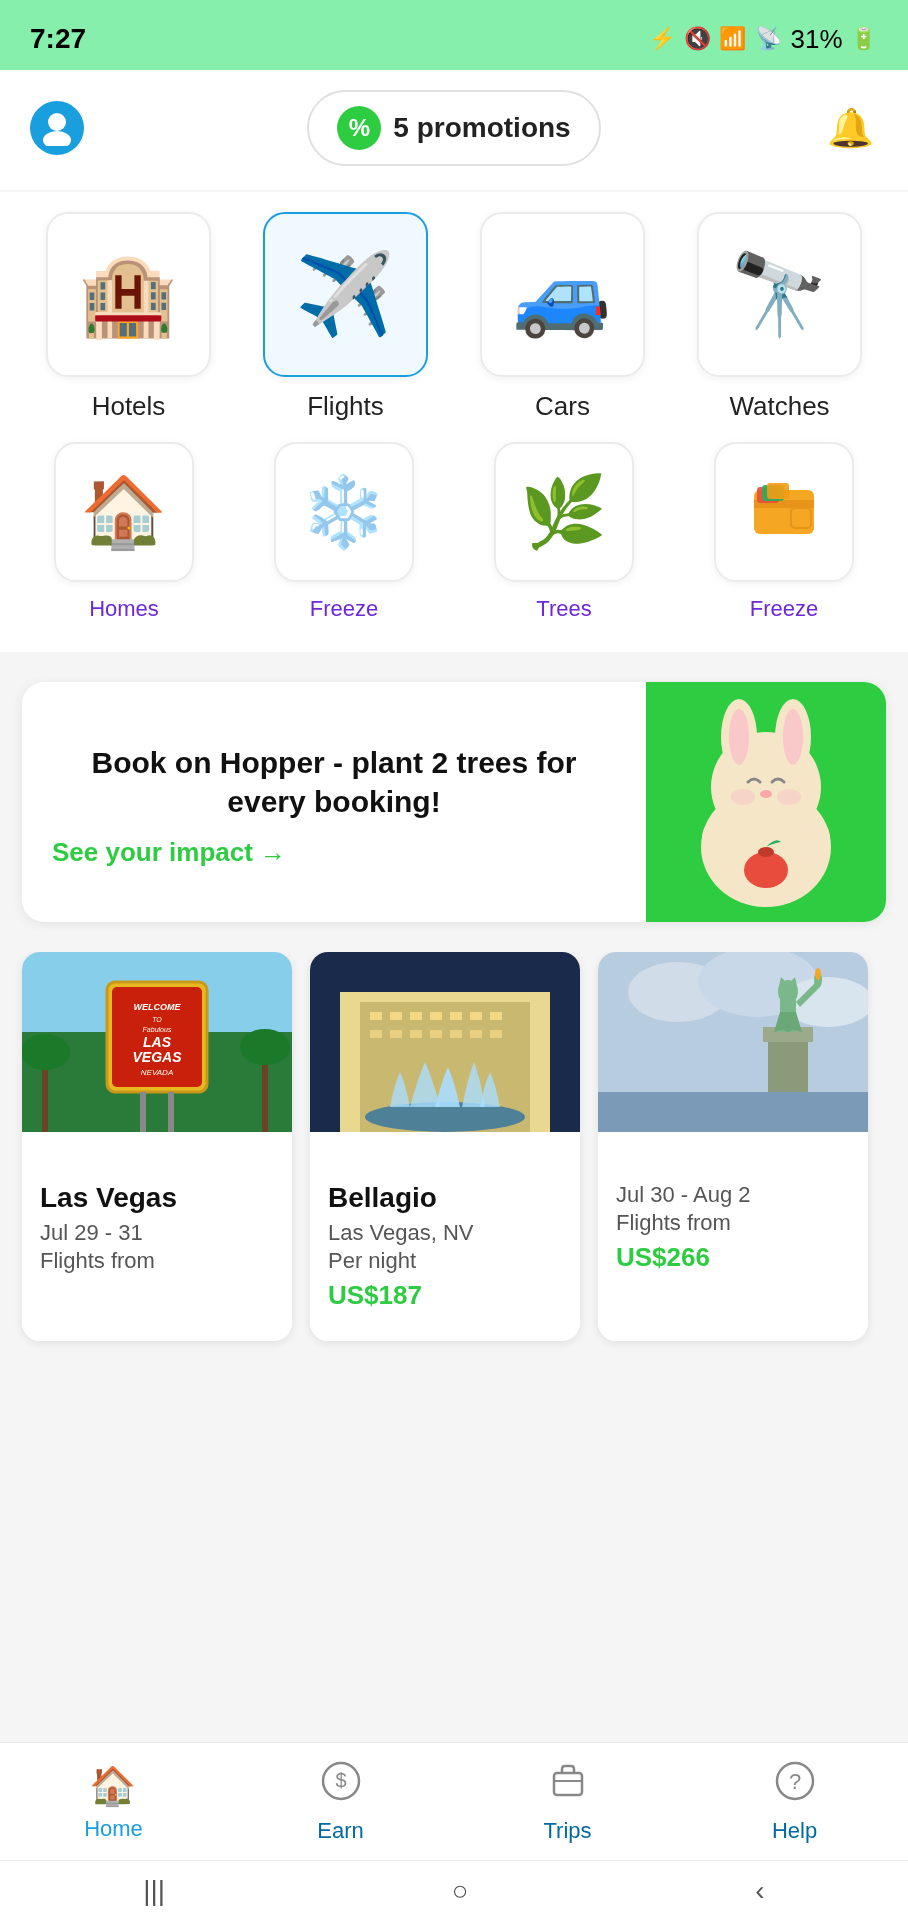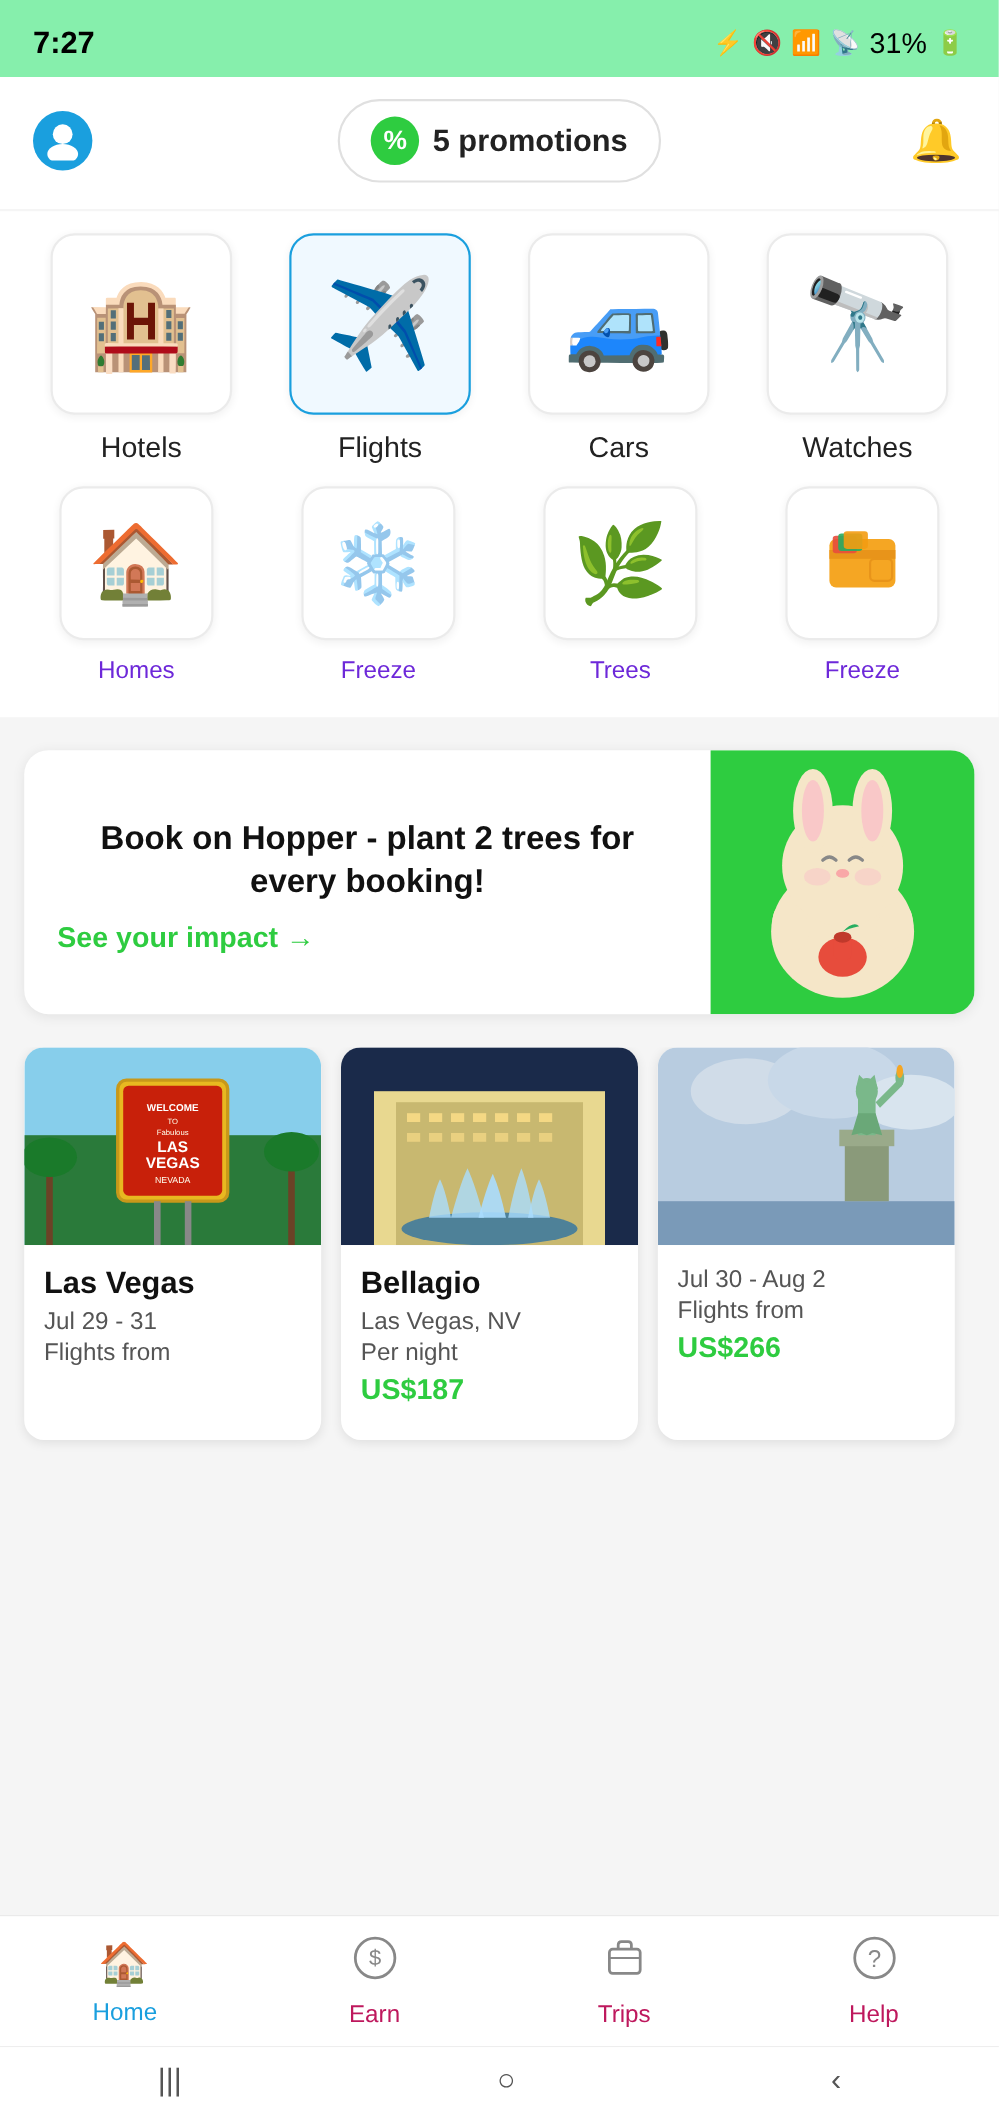--- a/index.html
+++ b/index.html
@@ -228,20 +228,21 @@
     .search-card {
       min-width: 270px;
       background: #fff;
       border-radius: 18px;
       overflow: hidden;
       box-shadow: 0 2px 10px rgba(0,0,0,0.09);
       cursor: pointer;
     }
     .card-body {
       padding: 18px 18px 30px;
+      margin-top: 32px;
     }
     .card-title {
       font-size: 28px;
       font-weight: 700;
       color: #111;
       margin-bottom: 6px;
     }
     .card-subtitle {
       font-size: 22px;
       color: #555;
@@ -278,21 +279,21 @@
       align-items: center;
       gap: 8px;
       cursor: pointer;
       min-width: 120px;
     }
     .nav-icon {
       font-size: 38px;
     }
     .nav-label {
       font-size: 22px;
-      color: #be185d;
+      color: #0369a1;
       font-weight: 500;
     }
     .nav-item.active .nav-label {
       color: #1a9fde;
     }
     .nav-item.active .nav-icon {
       color: #1a9fde;
     }
 
     
@@ -312,20 +313,21 @@
       font-size: 28px;
       color: #555;
       cursor: pointer;
     }
 
     .card-image-container {
       width: 270px;
       height: 180px;
       overflow: hidden;
       position: relative;
+      font-style: italic;
     }
   </style>
 </head>
 <body>
 
 <div class="status-bar">
   <span class="status-time">7:27</span>
   <div class="status-icons">
     <span>⚡</span>
     <span>🔇</span>

